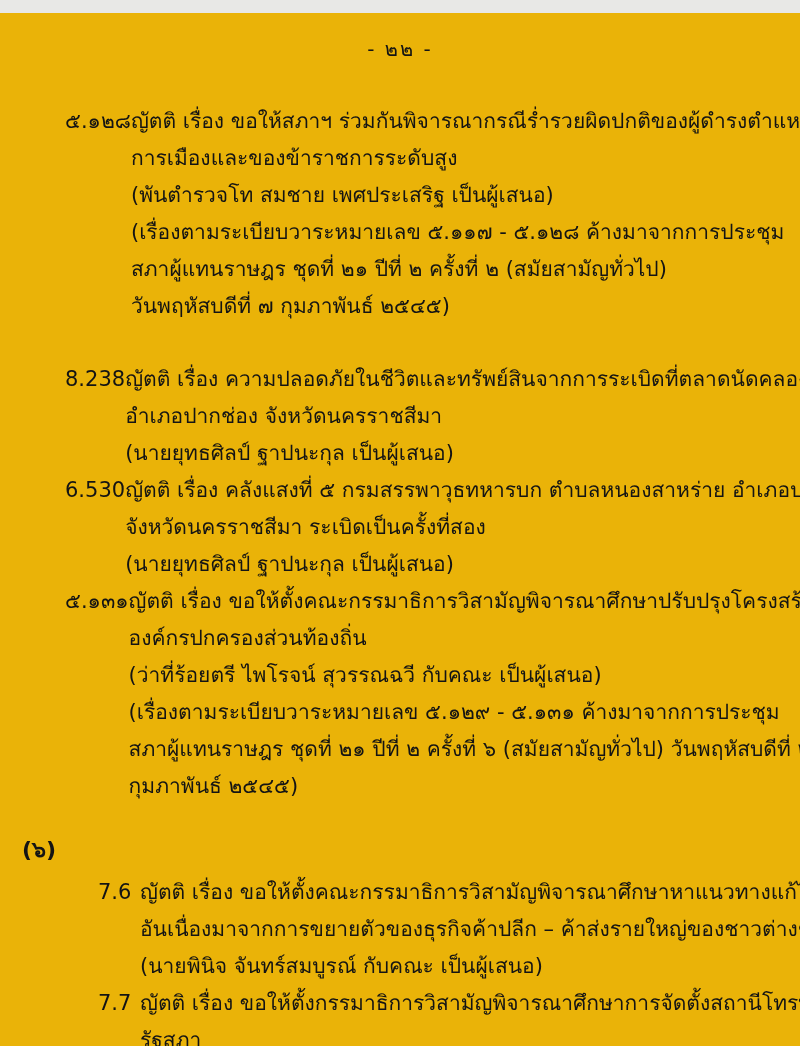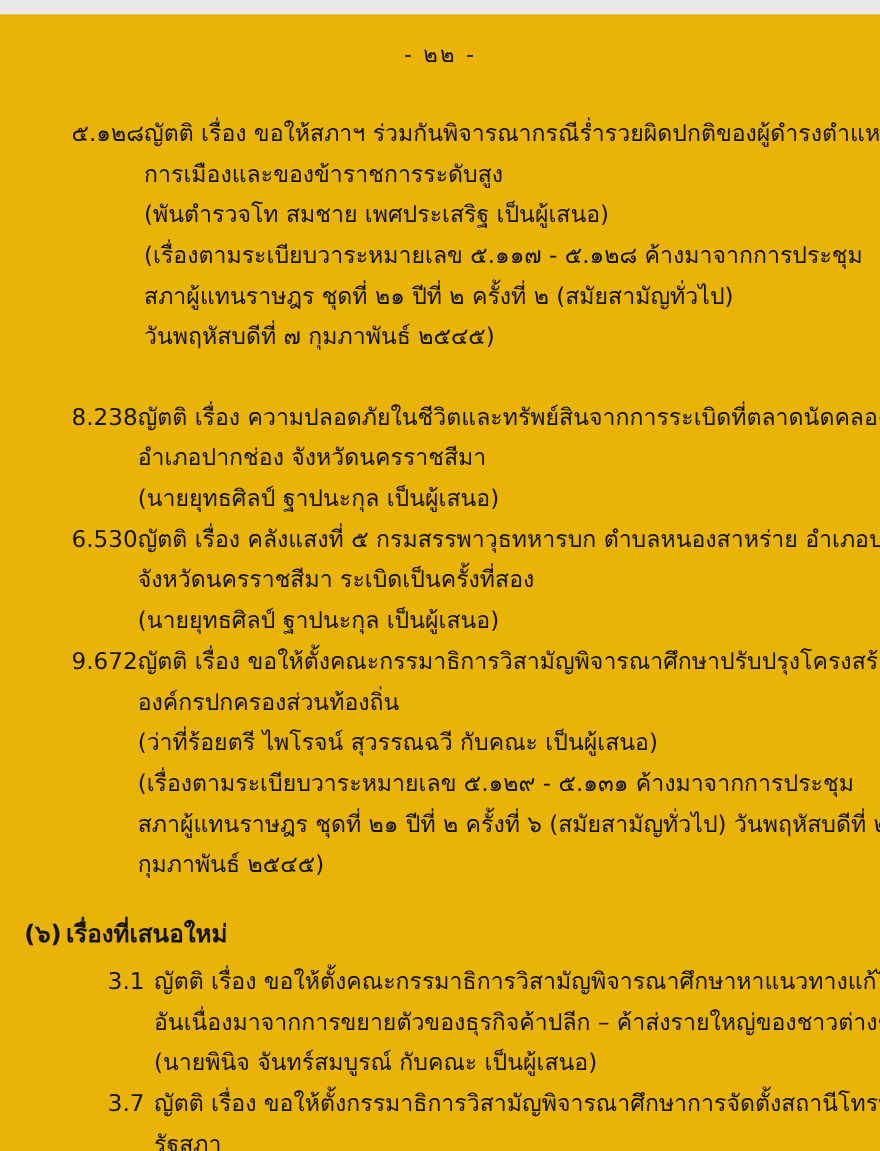--- a/index.html
+++ b/index.html
@@ -108,51 +108,50 @@
       <div class="item">
         <span class="num">6.530</span>
         <div class="lines">
           <div class="line">ญัตติ เรื่อง คลังแสงที่ ๕ กรมสรรพาวุธทหารบก ตำบลหนองสาหร่าย อำเภอปากช่อง</div>
           <div class="line">จังหวัดนครราชสีมา ระเบิดเป็นครั้งที่สอง</div>
           <div class="line">(นายยุทธศิลป์ ฐาปนะกุล เป็นผู้เสนอ)</div>
         </div>
       </div>
 
       <div class="item">
-        <span class="num">9.672</span>
+        <span class="num">๕.๑๓๑</span>
         <div class="lines">
           <div class="line">ญัตติ เรื่อง ขอให้ตั้งคณะกรรมาธิการวิสามัญพิจารณาศึกษาปรับปรุงโครงสร้าง</div>
           <div class="line">องค์กรปกครองส่วนท้องถิ่น</div>
           <div class="line">(ว่าที่ร้อยตรี ไพโรจน์ สุวรรณฉวี กับคณะ เป็นผู้เสนอ)</div>
           <div class="line">(เรื่องตามระเบียบวาระหมายเลข ๕.๑๒๙ - ๕.๑๓๑ ค้างมาจากการประชุม</div>
           <div class="line">สภาผู้แทนราษฎร ชุดที่ ๒๑ ปีที่ ๒ ครั้งที่ ๖ (สมัยสามัญทั่วไป) วันพฤหัสบดีที่ ๒๑</div>
           <div class="line">กุมภาพันธ์ ๒๕๔๕)</div>
         </div>
       </div>
 
     </div>
 
     <div class="sec6-header">
       <span class="hdr-num">(๖)</span>
-      <span class="hdr-title">เรื่องที่เสนอใหม่</span>
     </div>
 
     <div class="sec6-items">
 
       <div class="item">
-        <span class="num">3.1</span>
+        <span class="num">7.6</span>
         <div class="lines">
           <div class="line">ญัตติ เรื่อง ขอให้ตั้งคณะกรรมาธิการวิสามัญพิจารณาศึกษาหาแนวทางแก้ไขปัญหา</div>
           <div class="line">อันเนื่องมาจากการขยายตัวของธุรกิจค้าปลีก – ค้าส่งรายใหญ่ของชาวต่างชาติ</div>
           <div class="line">(นายพินิจ จันทร์สมบูรณ์ กับคณะ เป็นผู้เสนอ)</div>
         </div>
       </div>
 
       <div class="item">
-        <span class="num">3.7</span>
+        <span class="num">7.7</span>
         <div class="lines">
           <div class="line">ญัตติ เรื่อง ขอให้ตั้งกรรมาธิการวิสามัญพิจารณาศึกษาการจัดตั้งสถานีโทรทัศน์</div>
           <div class="line">รัฐสภา</div>
 
         </div>
       </div>
 
     </div>
 
   </div>

